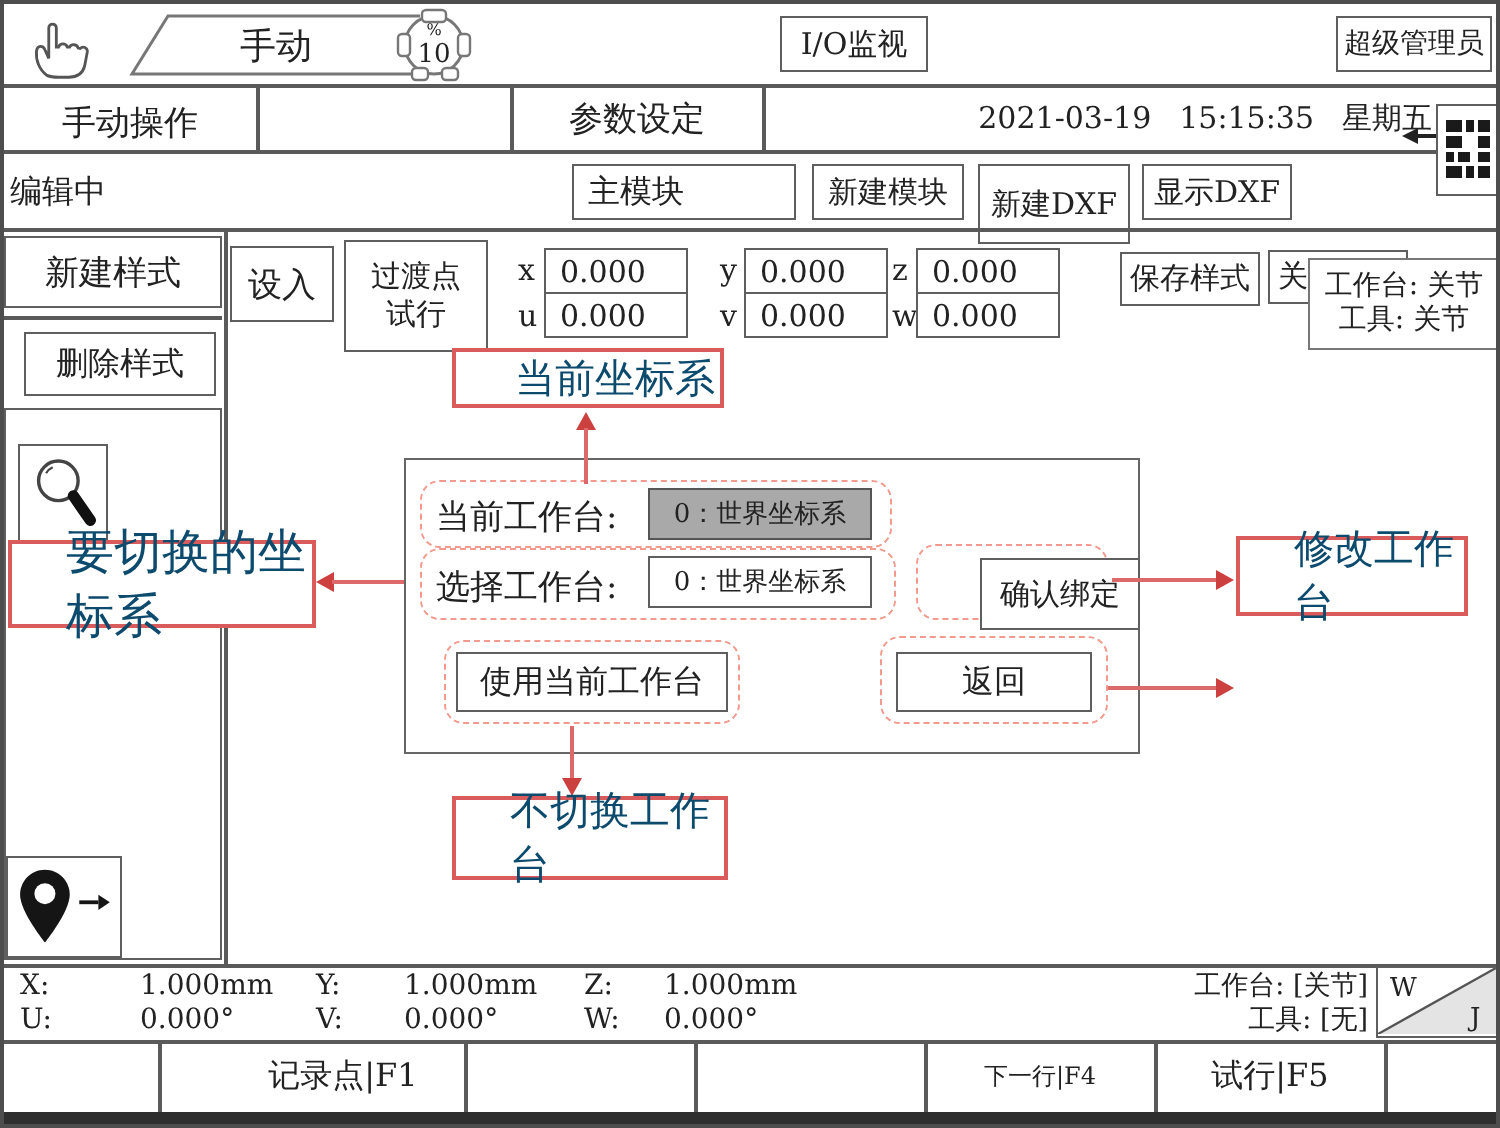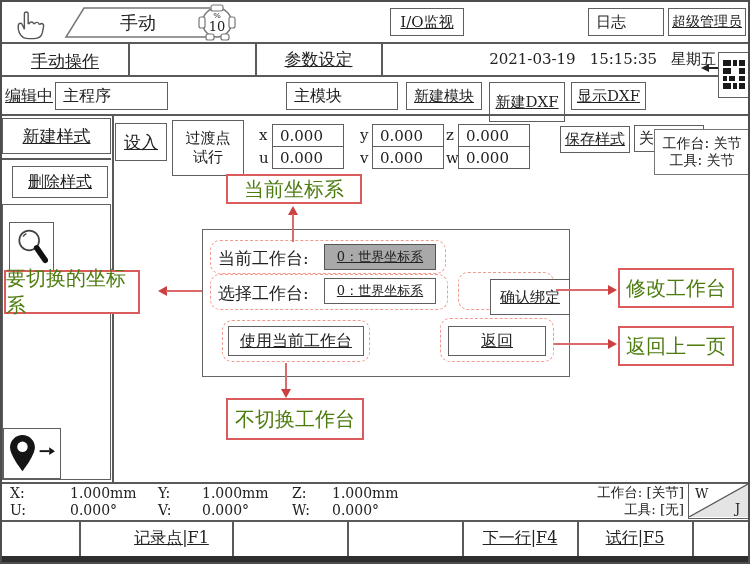--- a/index.html
+++ b/index.html
@@ -1,24 +1,24 @@
 <!DOCTYPE html>
 <html><head>
 <meta charset="utf-8">
 <style>
   html,body{margin:0;padding:0;background:#fff;}
   .screen{position:relative;width:750px;height:564px;background:#fff;border:2px solid #4d4d4d;
           font-family:"DejaVu Serif","Liberation Serif",serif;color:#222;box-sizing:border-box;overflow:hidden;}
   .abs{position:absolute;box-sizing:border-box;}
   .box{border:1.5px solid #5f5f5f;background:#fff;}
-  .cen{display:flex;align-items:center;justify-content:center;text-decoration:underline;}
+  .cen{display:flex;align-items:center;justify-content:center;}
   .lft{display:flex;align-items:center;padding-left:7px;}
   .hline{position:absolute;background:#5a5a5a;height:1.5px;}
   .vline{position:absolute;background:#5a5a5a;width:1.5px;}
-  .red-box{border:2px solid #d95b5b;color:#4d7c0f;background:#fff;display:flex;align-items:center;justify-content:center;z-index:6;}
+  .red-box{border:2px solid #d95b5b;color:#0c4a6e;background:#fff;display:flex;align-items:center;justify-content:center;z-index:6;padding-left:27px;}
   .dashed{border:1.5px dashed #f19a8d;border-radius:10px;background:transparent;z-index:2;}
   .aline{position:absolute;background:#dd6a6a;z-index:5;}
   .ahead{position:absolute;width:0;height:0;z-index:5;}
   .ah-left{border-top:5px solid transparent;border-bottom:5px solid transparent;border-right:9px solid #cc4040;}
   .ah-right{border-top:5px solid transparent;border-bottom:5px solid transparent;border-left:9px solid #cc4040;}
   .ah-up{border-left:5px solid transparent;border-right:5px solid transparent;border-bottom:9px solid #cc4040;}
   .ah-down{border-left:5px solid transparent;border-right:5px solid transparent;border-top:9px solid #cc4040;}
   .bk-left{border-top:4px solid transparent;border-bottom:4px solid transparent;border-right:8px solid #222;}
   .col2{display:flex;flex-direction:column;align-items:center;justify-content:center;line-height:1.25;}
 </style>
@@ -38,21 +38,20 @@
     <rect x="141" y="13" width="6" height="11" rx="2" fill="#fff" stroke="#777" stroke-width="1.2"></rect>
     <rect x="171" y="13" width="6" height="11" rx="2" fill="#fff" stroke="#777" stroke-width="1.2"></rect>
     <rect x="148" y="30" width="8" height="6" rx="2" fill="#fff" stroke="#777" stroke-width="1.2"></rect>
     <rect x="163" y="30" width="8" height="6" rx="2" fill="#fff" stroke="#777" stroke-width="1.2"></rect>
     <text x="80" y="25" text-anchor="middle" font-size="18" fill="#222">手动</text>
     <text x="159" y="13.5" text-anchor="middle" font-size="8" fill="#222">%</text>
     <text x="159" y="27" text-anchor="middle" font-size="13" fill="#222">10</text>
   </svg>
 
   <div class="abs box cen" style="left:388px;top:6px;width:74px;height:28px;font-size:15px">I/O监视</div>
-  <div class="abs box lft" style="left:586px;top:6px;width:76px;height:28px;font-size:15px">日志</div>
   <div class="abs box cen" style="left:666px;top:6px;width:78px;height:28px;font-size:14px">超级管理员</div>
 
   <div class="hline" style="left:0;top:40px;width:746px"></div>
 
   <div class="abs cen" style="left:0;top:42px;width:126px;height:35px;font-size:17px">手动操作</div>
   <div class="vline" style="left:126px;top:42px;height:31px"></div>
   <div class="vline" style="left:253px;top:42px;height:31px"></div>
   <div class="abs cen" style="left:254px;top:42px;width:125px;height:31px;font-size:17px">参数设定</div>
   <div class="vline" style="left:379px;top:42px;height:31px"></div>
 
@@ -78,21 +77,20 @@
           <rect x="6" y="16" width="6" height="5"></rect>
           <rect x="16" y="16" width="6" height="5"></rect>
         <rect x="0" y="23" width="8" height="6"></rect>
           <rect x="10" y="23" width="4" height="6"></rect>
           <rect x="16" y="23" width="6" height="6"></rect>
       </g>
     </svg>
   </div>
 
   <div class="abs cen" style="left:2px;top:84px;width:50px;height:20px;font-size:16px">编辑中</div>
-  <div class="abs box lft" style="left:53px;top:80px;width:113px;height:28px;font-size:16px">主程序</div>
   <div class="abs box lft" style="left:284px;top:80px;width:112px;height:28px;font-size:16px">主模块</div>
   <div class="abs box cen" style="left:404px;top:80px;width:76px;height:28px;font-size:15px">新建模块</div>
   <div class="abs box cen" style="left:487px;top:80px;width:76px;height:40px;font-size:15px">新建DXF</div>
   <div class="abs box cen" style="left:569px;top:80px;width:75px;height:28px;font-size:15px">显示DXF</div>
 
   <div class="hline" style="left:0;top:112px;width:746px"></div>
 
   <div class="vline" style="left:110px;top:112px;height:368px"></div>
   <div class="abs box cen" style="left:0;top:116px;width:109px;height:36px;font-size:17px">新建样式</div>
   <div class="hline" style="left:0;top:156px;width:109px"></div>
@@ -158,29 +156,28 @@
   <div class="abs dashed" style="left:220px;top:318px;width:148px;height:42px"></div>
   <div class="abs box cen" style="left:226px;top:324px;width:136px;height:30px;font-size:16px;z-index:3">使用当前工作台</div>
 
   <div class="abs dashed" style="left:438px;top:316px;width:114px;height:44px"></div>
   <div class="abs box cen" style="left:446px;top:324px;width:98px;height:30px;font-size:16px;z-index:3">返回</div>
 
   <div class="abs red-box" style="left:224px;top:172px;width:136px;height:30px;font-size:20px">当前坐标系</div>
   <div class="ahead ah-up" style="left:286px;top:204px"></div>
   <div class="aline" style="left:290px;top:212px;width:1.5px;height:28px"></div>
 
-  <div class="abs red-box" style="left:2px;top:268px;width:136px;height:44px;font-size:20px">要切换的坐标系</div>
+  <div class="abs red-box" style="left:2px;top:268px;width:154px;height:44px;font-size:24px">要切换的坐标系</div>
   <div class="ahead ah-left" style="left:156px;top:284px"></div>
   <div class="aline" style="left:164px;top:288px;width:36px;height:1.5px"></div>
 
   <div class="abs red-box" style="left:616px;top:266px;width:116px;height:40px;font-size:20px">修改工作台</div>
   <div class="aline" style="left:554px;top:287px;width:52px;height:1.5px"></div>
   <div class="ahead ah-right" style="left:606px;top:283px"></div>
 
-  <div class="abs red-box" style="left:616px;top:324px;width:116px;height:40px;font-size:20px">返回上一页</div>
   <div class="aline" style="left:552px;top:341px;width:54px;height:1.5px"></div>
   <div class="ahead ah-right" style="left:606px;top:337px"></div>
 
   <div class="abs red-box" style="left:224px;top:396px;width:138px;height:42px;font-size:20px">不切换工作台</div>
   <div class="aline" style="left:283px;top:361px;width:1.5px;height:26px"></div>
   <div class="ahead ah-down" style="left:279px;top:387px"></div>
 
   <div class="hline" style="left:0;top:480px;width:746px"></div>
   <div class="abs" style="left:8px;top:483px;font-size:14px">X:</div>
   <div class="abs" style="left:68px;top:483px;font-size:14px">1.000mm</div>
@@ -209,17 +206,17 @@
 
   <div class="hline" style="left:0;top:518px;width:746px"></div>
 
   <div class="vline" style="left:77px;top:519px;height:35px"></div>
   <div class="vline" style="left:230px;top:519px;height:35px"></div>
   <div class="vline" style="left:345px;top:519px;height:35px"></div>
   <div class="vline" style="left:460px;top:519px;height:35px"></div>
   <div class="vline" style="left:575px;top:519px;height:35px"></div>
   <div class="vline" style="left:690px;top:519px;height:35px"></div>
   <div class="abs cen" style="left:78px;top:519px;width:183px;height:35px;font-size:16px">记录点|F1</div>
-  <div class="abs cen" style="left:461px;top:519px;width:114px;height:35px;font-size:16px">下一行|F4</div>
+  <div class="abs cen" style="left:461px;top:519px;width:114px;height:35px;font-size:12px">下一行|F4</div>
   <div class="abs cen" style="left:576px;top:519px;width:114px;height:35px;font-size:16px">试行|F5</div>
 
   <div class="abs" style="left:0;top:554px;width:746px;height:6px;background:#2e2e2e"></div>
 </div>
 
 </body></html>

